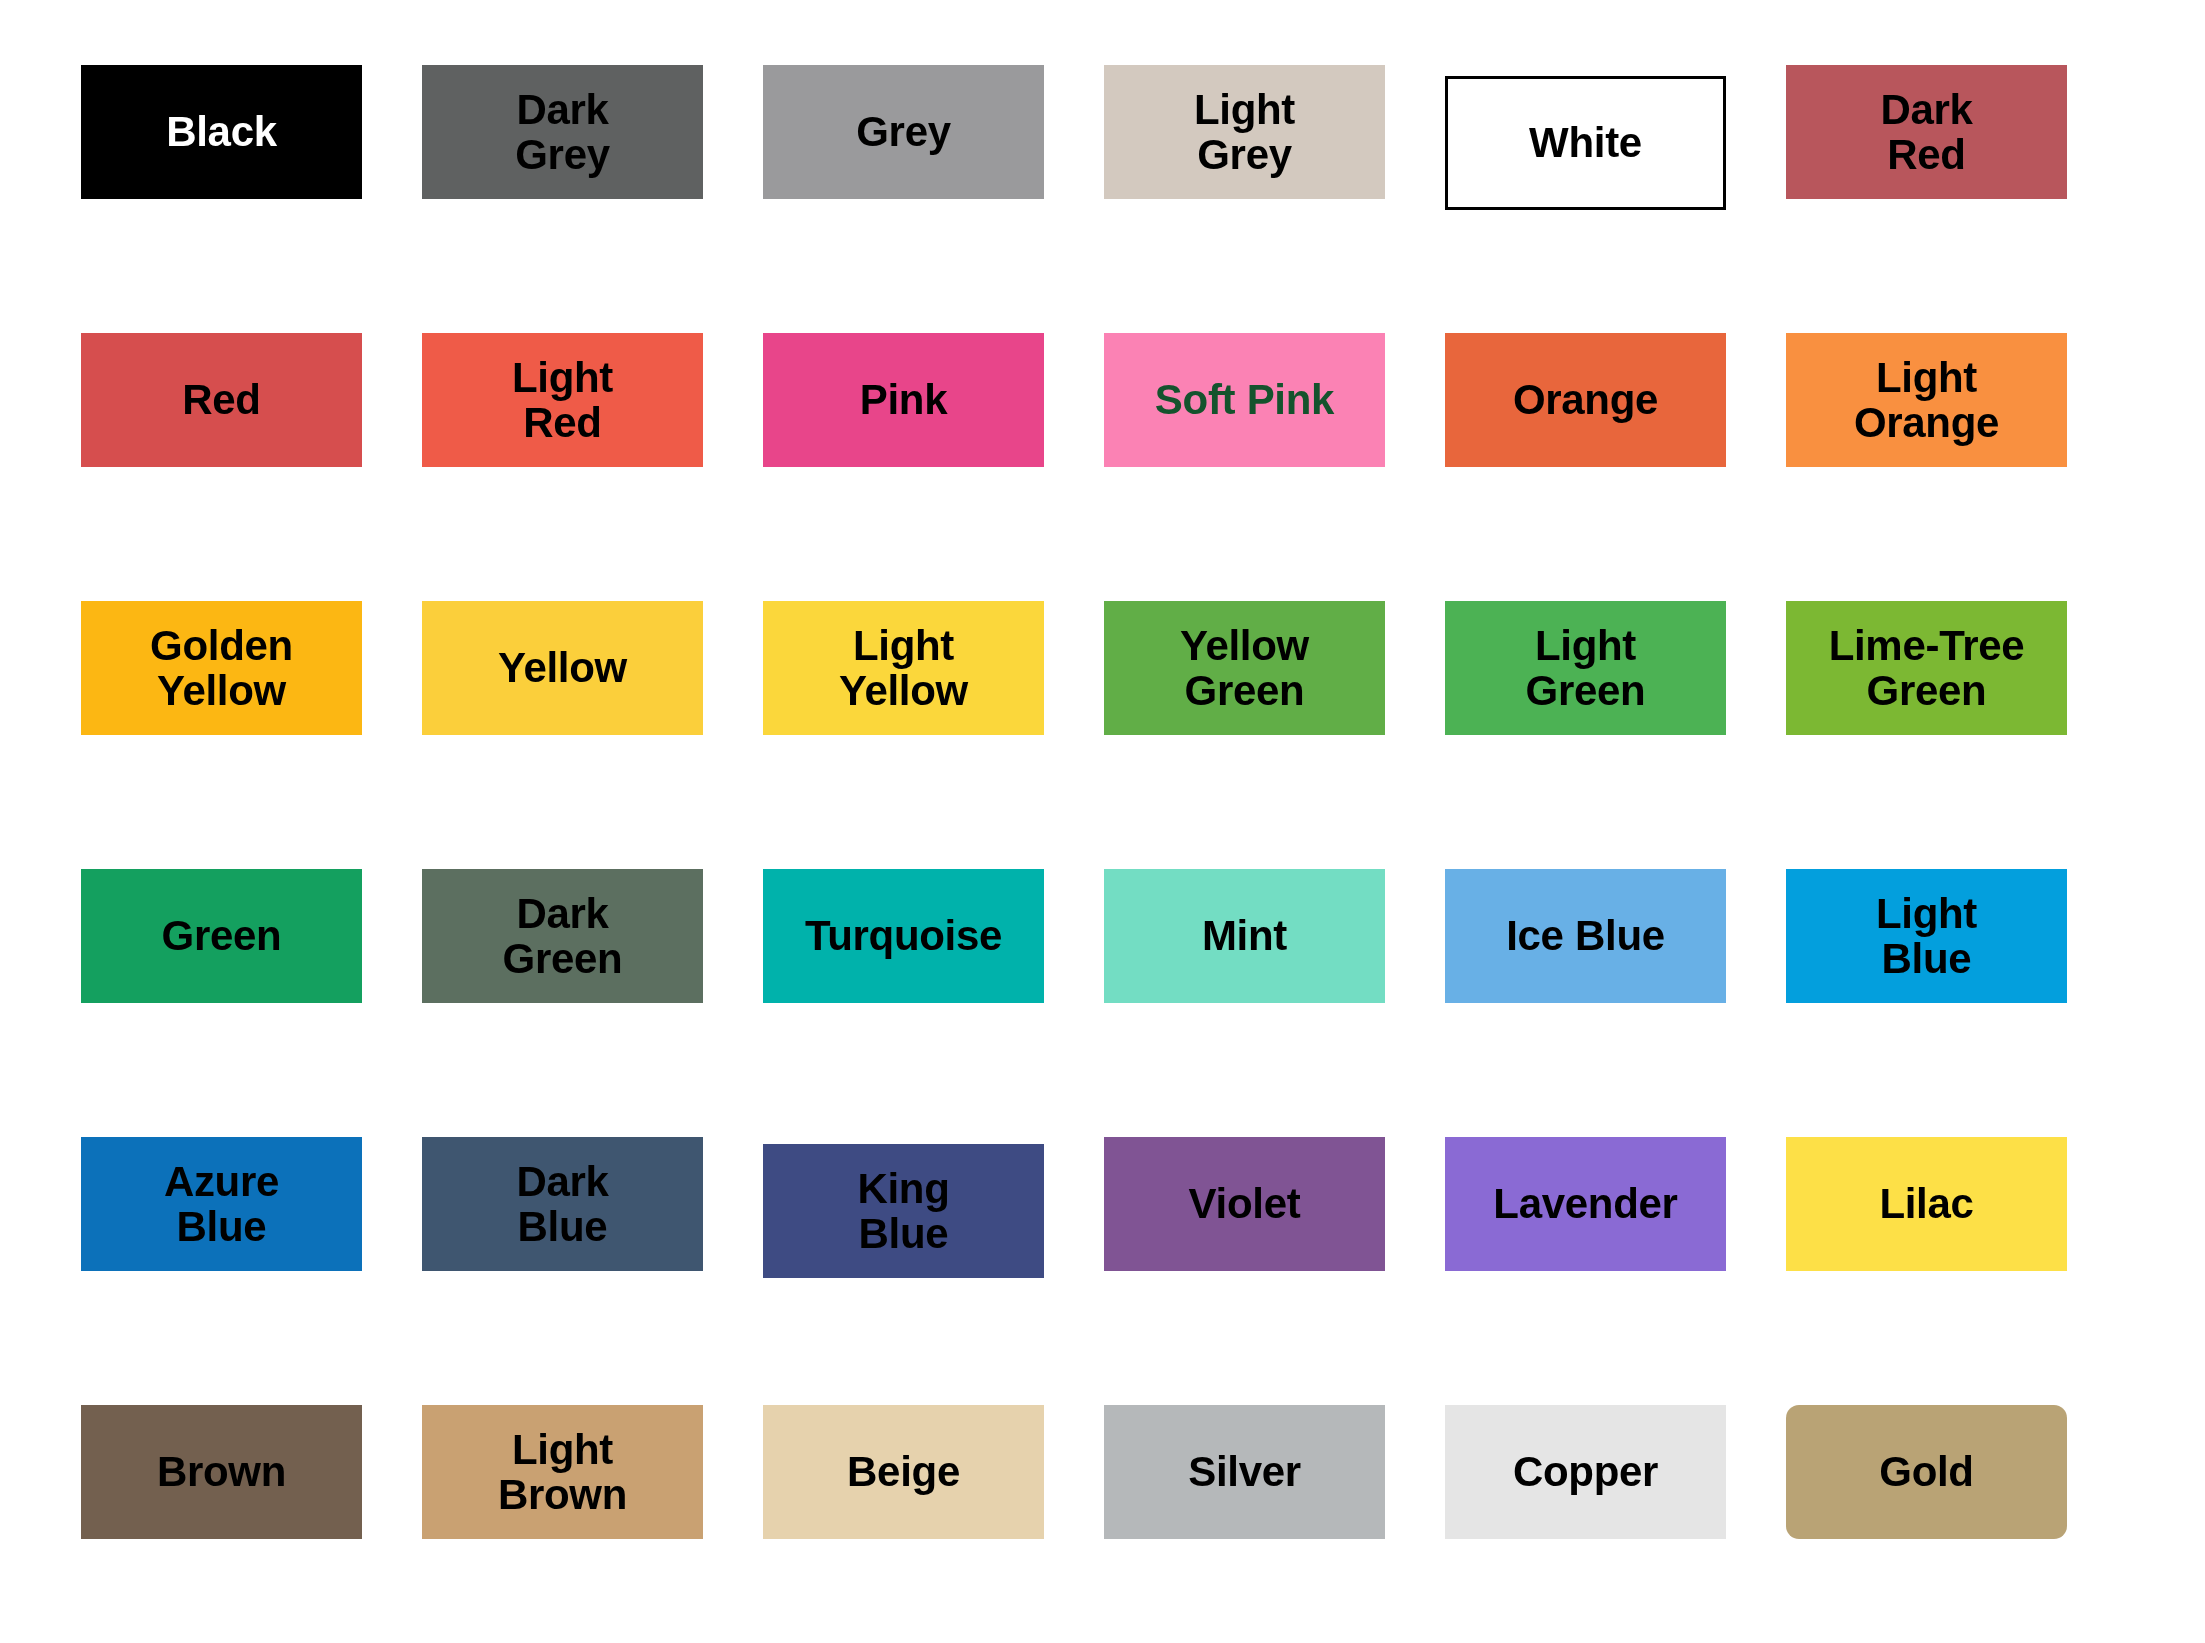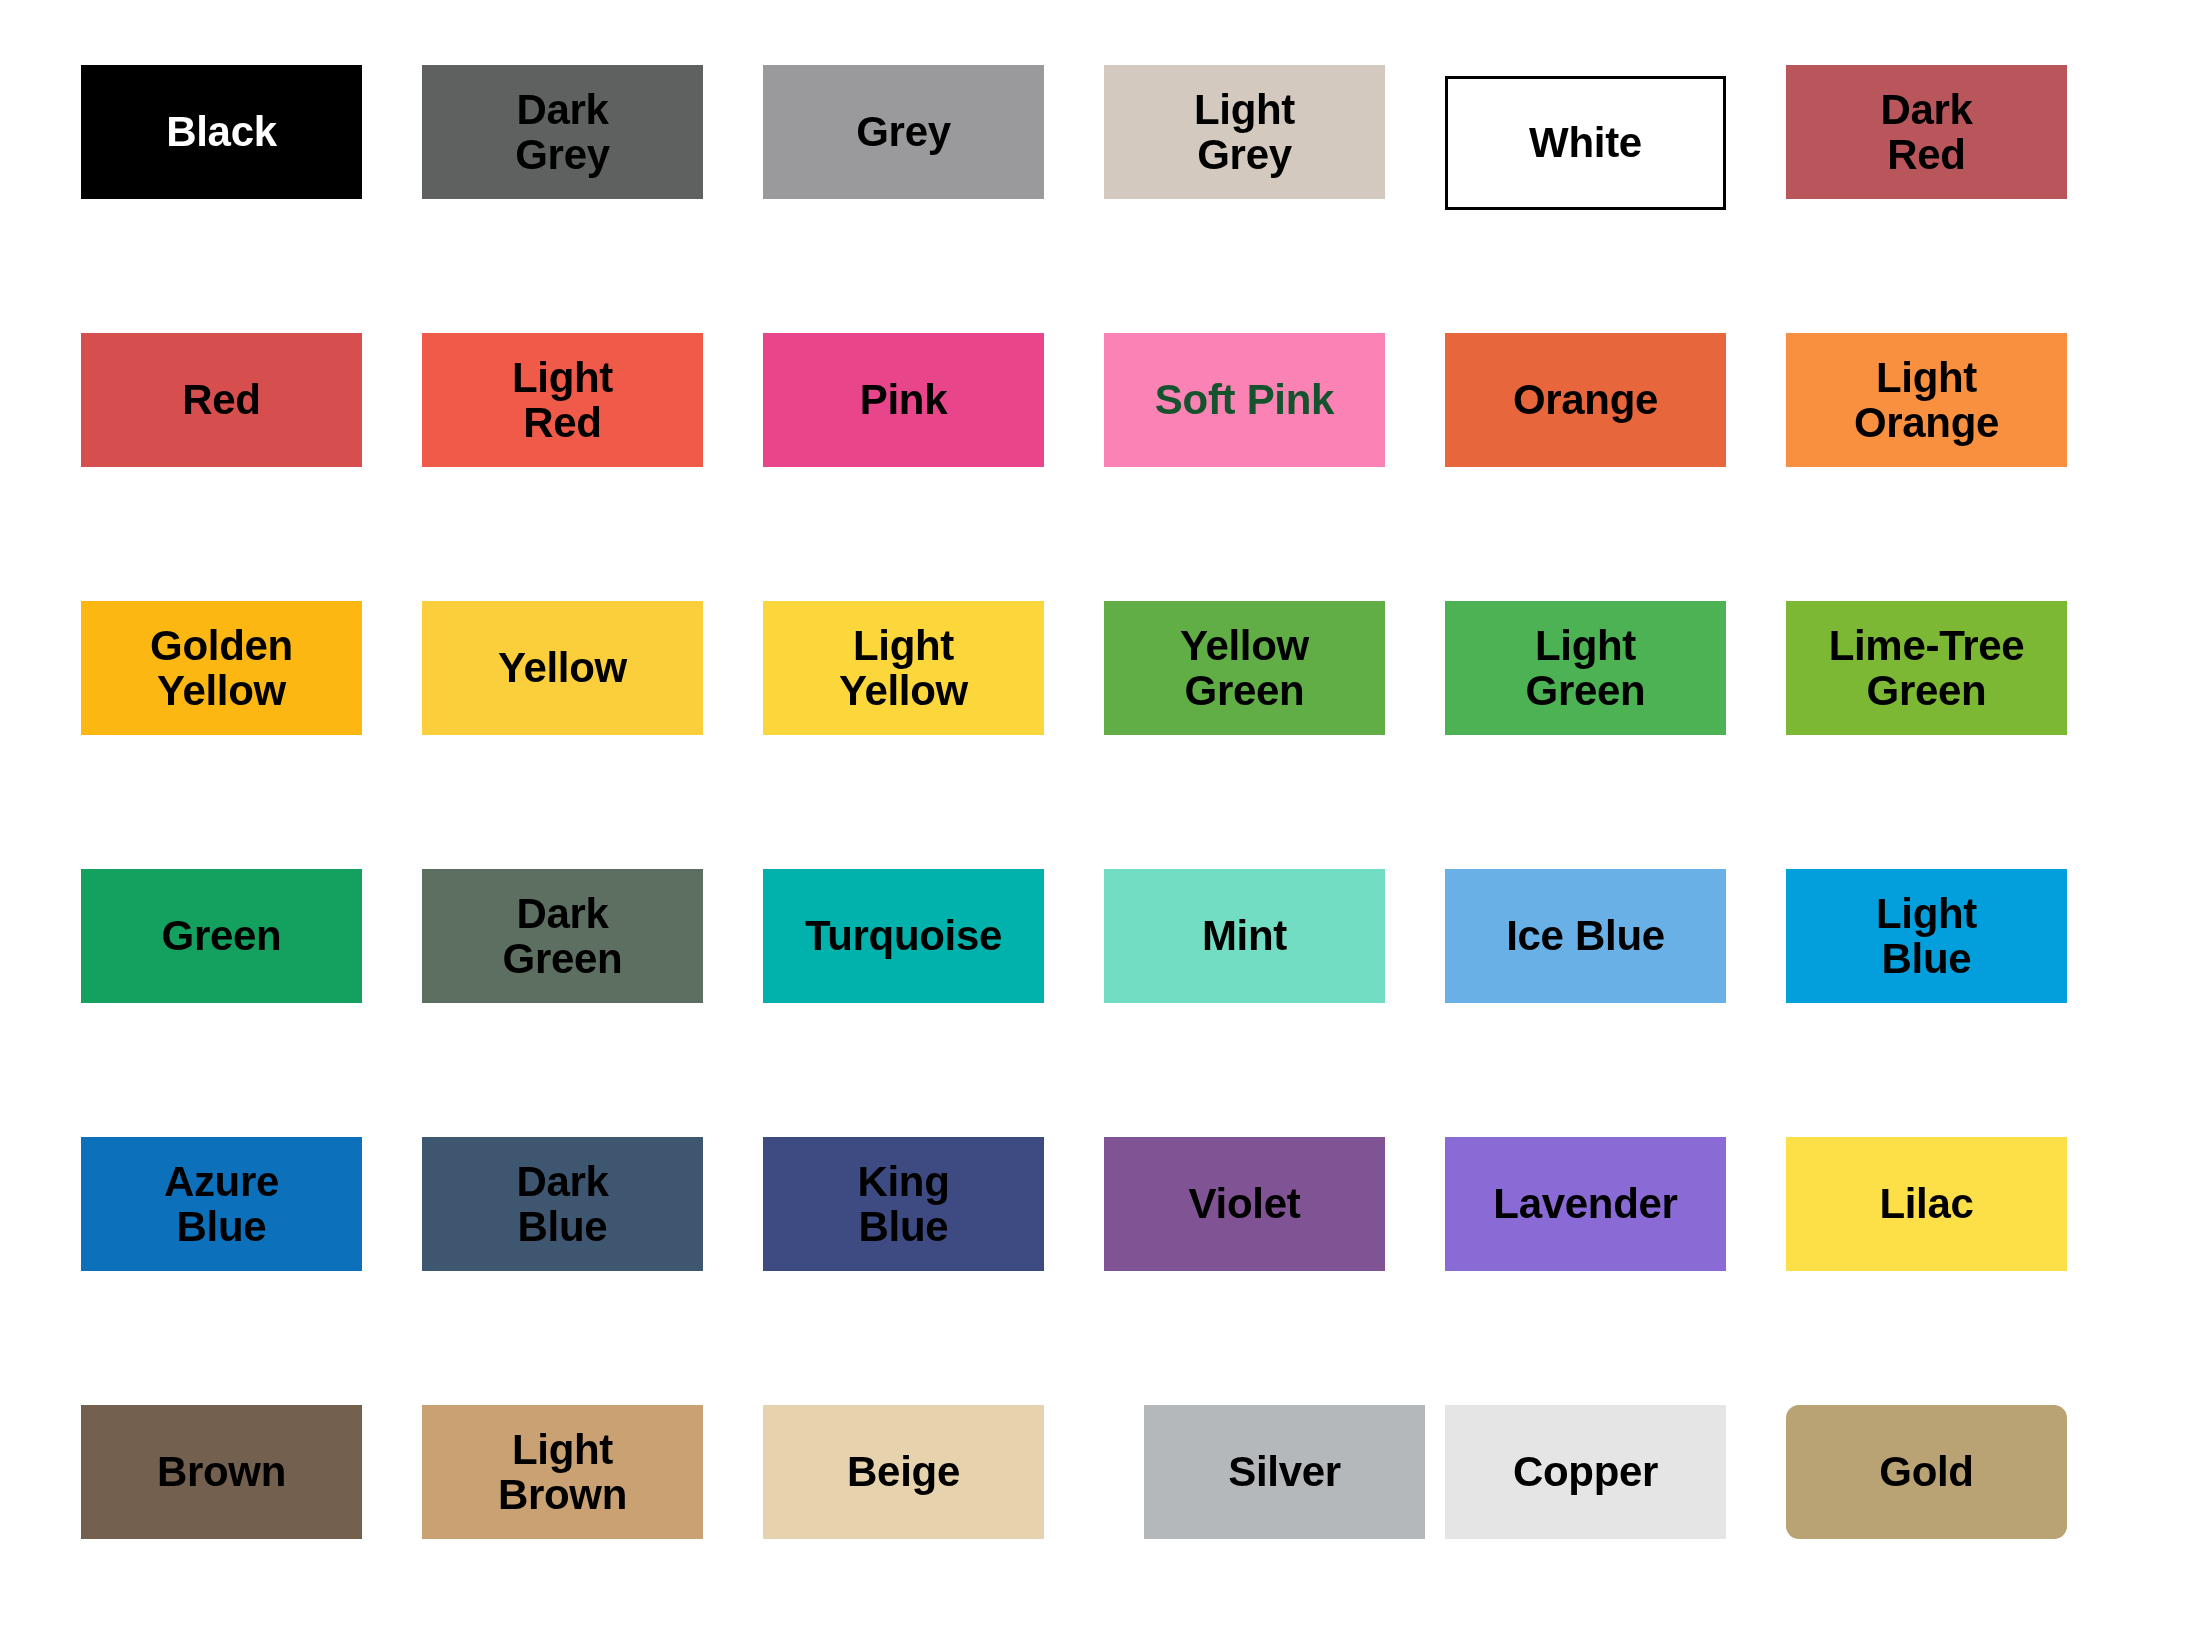--- a/index.html
+++ b/index.html
@@ -140,21 +140,21 @@
 Blue</span>
     </div>
     <div class="swatch" style="background: rgb(12, 113, 186);">
       <span class="swatch-label" style="color: rgb(0, 0, 0);">Azure
 Blue</span>
     </div>
     <div class="swatch" style="background: rgb(63, 86, 112);">
       <span class="swatch-label" style="color: rgb(0, 0, 0);">Dark
 Blue</span>
     </div>
-    <div class="swatch" style="background: rgb(62, 75, 131);">
+    <div class="swatch" style="background: rgb(62, 75, 131); margin-top: 7px;">
       <span class="swatch-label" style="color: rgb(0, 0, 0);">King
 Blue</span>
     </div>
     <div class="swatch" style="background: rgb(128, 84, 148);">
       <span class="swatch-label" style="color: rgb(0, 0, 0);">Violet</span>
     </div>
     <div class="swatch" style="background: rgb(138, 106, 212);">
       <span class="swatch-label" style="color: rgb(0, 0, 0);">Lavender</span>
     </div>
     <div class="swatch" style="background: #fde047;">
@@ -163,21 +163,21 @@
     <div class="swatch" style="background: rgb(115, 96, 79);">
       <span class="swatch-label" style="color: rgb(0, 0, 0);">Brown</span>
     </div>
     <div class="swatch" style="background: rgb(201, 161, 114);">
       <span class="swatch-label" style="color: rgb(0, 0, 0);">Light
 Brown</span>
     </div>
     <div class="swatch" style="background: rgb(230, 210, 173);">
       <span class="swatch-label" style="color: rgb(0, 0, 0);">Beige</span>
     </div>
-    <div class="swatch" style="background: rgb(181, 184, 186); margin-left: 40px;">
+    <div class="swatch" style="background: rgb(181, 184, 186);">
       <span class="swatch-label" style="color: rgb(0, 0, 0);">Silver</span>
     </div>
     <div class="swatch" style="background: #e5e5e5;">
       <span class="swatch-label" style="color: rgb(0, 0, 0);">Copper</span>
     </div>
     <div class="swatch" style="background: rgb(185, 163, 117); border-radius: 13px;">
       <span class="swatch-label" style="color: rgb(0, 0, 0);">Gold</span>
     </div>
   </div>
 

